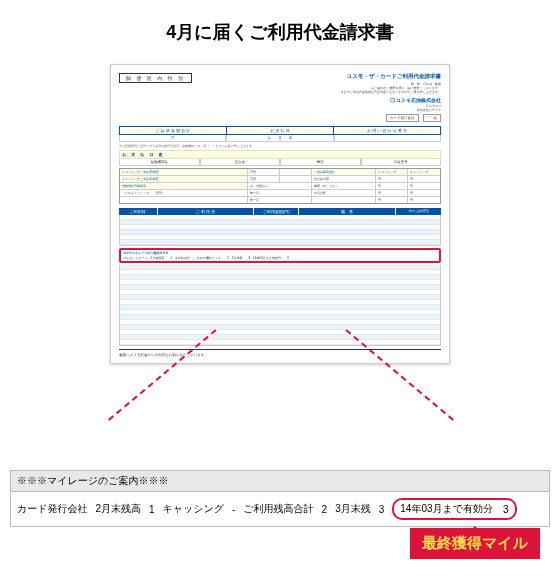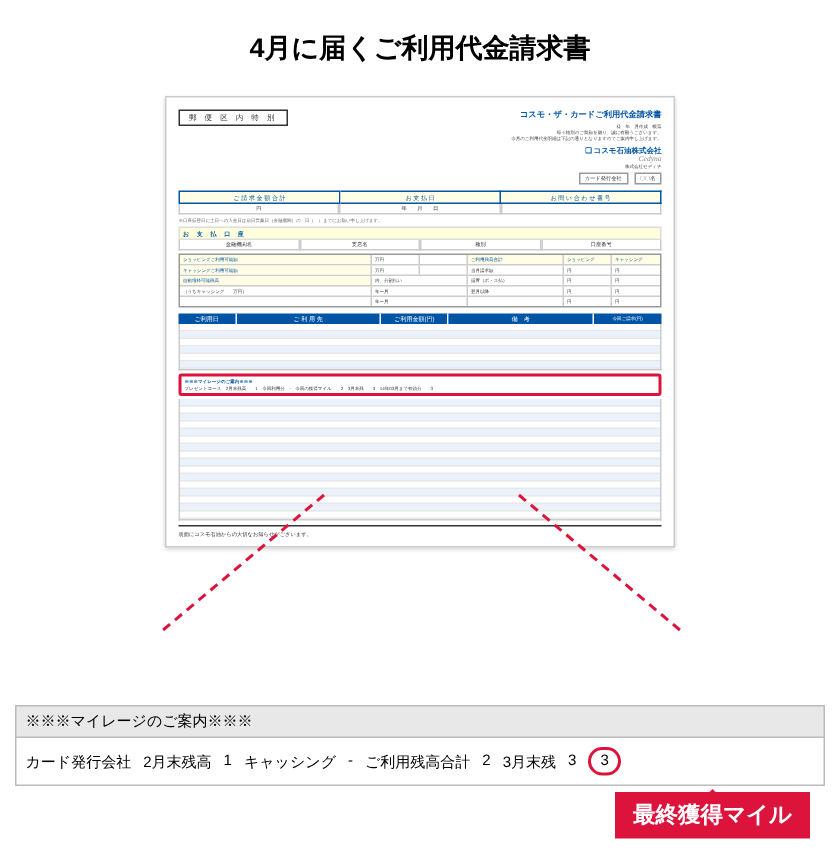--- a/index.html
+++ b/index.html
@@ -44,21 +44,21 @@
     .zoom-lines{position:absolute;top:330px;left:0;width:100%;height:140px;pointer-events:none}
     .dash{position:absolute;border-left:2px dashed #dc143c;height:140px;transform-origin:top}
     .dash.l{left:215px;transform:rotate(50deg)}
     .dash.r{left:345px;transform:rotate(-50deg)}
     .zoom-panel{position:absolute;left:10px;right:10px;top:470px}
     .zp-head{background:#e8e8e8;border:1px solid #bbb;font-size:10px;padding:3px 6px}
     .zp-row{display:flex;align-items:center;background:#fff;border:1px solid #bbb;border-top:none;font-size:10px;padding:6px}
     .zp-row>span{white-space:nowrap}
     .gap{flex:0 0 8px}
     .pill{border:2px solid #dc143c;border-radius:10px;padding:2px 6px;display:inline-flex;align-items:center;gap:10px}
-    .tag{position:absolute;right:20px;top:528px;background:#dc143c;color:#ffffff;font-size:15px;font-weight:bold;padding:6px 12px}
+    .tag{position:absolute;right:20px;top:528px;background:#dc143c;color:#fde047;font-size:15px;font-weight:bold;padding:6px 12px}
     .tag::before{content:"";position:absolute;top:-10px;left:50%;margin-left:-8px;border:8px solid transparent;border-bottom-color:#dc143c}
   </style>
 </head>
 <body>
 
 <div class="title">4月に届くご利用代金請求書</div>
 
 <div class="sheet">
   <div class="sheet-top">
     <div>
@@ -201,18 +201,19 @@
       <span class="gap"></span>
     <span>ご利用残高合計</span>
       <span class="gap"></span>
     <span>2</span>
       <span class="gap"></span>
     <span>3月末残</span>
       <span class="gap"></span>
     <span>3</span>
       <span class="gap"></span>
     <span class="pill">
+      <span>14年03月まで有効分</span>
       <span>3</span>
     </span>
   </div>
 </div>
 
 <div class="tag">最終獲得マイル</div>
 
 </body></html>

